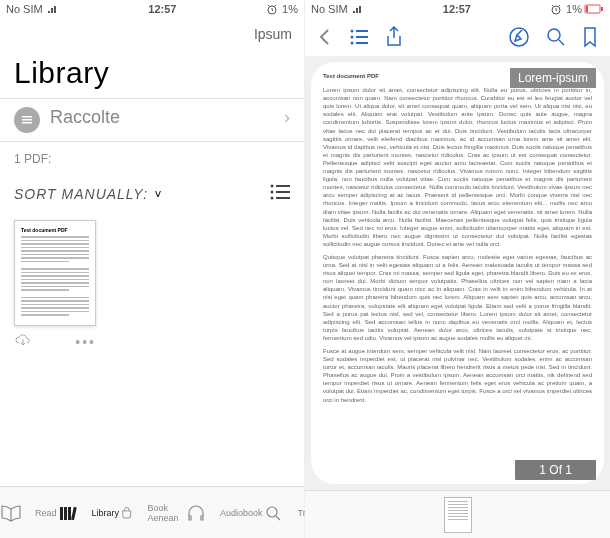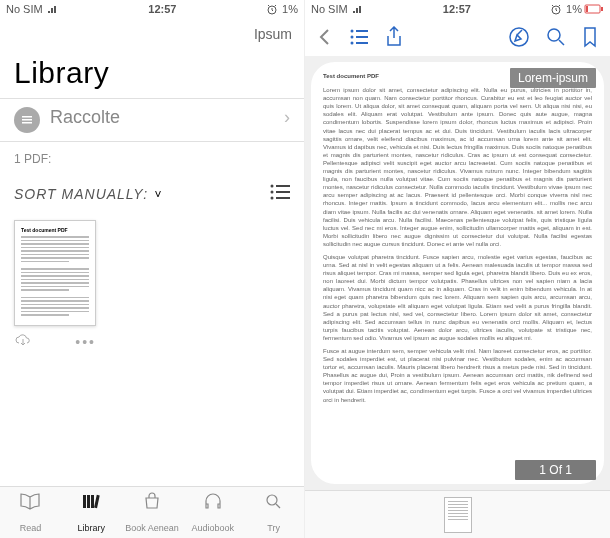--- a/index.html
+++ b/index.html
@@ -33,21 +33,21 @@
 
 .thumb-area { flex: 1; padding: 10px 14px; }
 .thumb { width: 82px; height: 106px; border: 1px solid #ccc; box-shadow: 0 1px 3px rgba(0,0,0,0.15); background: #fff; padding: 6px; overflow: hidden; }
 .thumb .t-title { font-size: 5px; font-weight: 700; margin-bottom: 3px; }
 .thumb .t-line { height: 1.5px; background: #bbb; margin-bottom: 2px; }
 .thumb .t-line.short { width: 70%; }
 
 .thumb-actions { display: flex; width: 82px; justify-content: space-between; margin-top: 8px; color: #aaa; }
 
 .tabbar { height: 52px; border-top: 1px solid #ddd; display: flex; background: #f9f9f9; }
-.tabbar .tab { flex: 1; display: flex; flex-direction: column; align-items: center; justify-content: center; font-size: 9px; color: #888; gap: 13px; }
+.tabbar .tab { flex: 1; display: flex; flex-direction: row; align-items: center; justify-content: center; font-size: 9px; color: #888; gap: 13px; }
 .tabbar .tab.active { color: #222; }
 .tabbar .tab svg { display: block; }
 
 
 .toolbar { height: 38px; display: flex; align-items: center; padding: 0 12px; gap: 16px; }
 .toolbar .tb-spacer { flex: 1; }
 .toolbar svg { display: block; }
 .tb-gray { color: #888; }
 .tb-blue { color: #2b68c4; }
 

